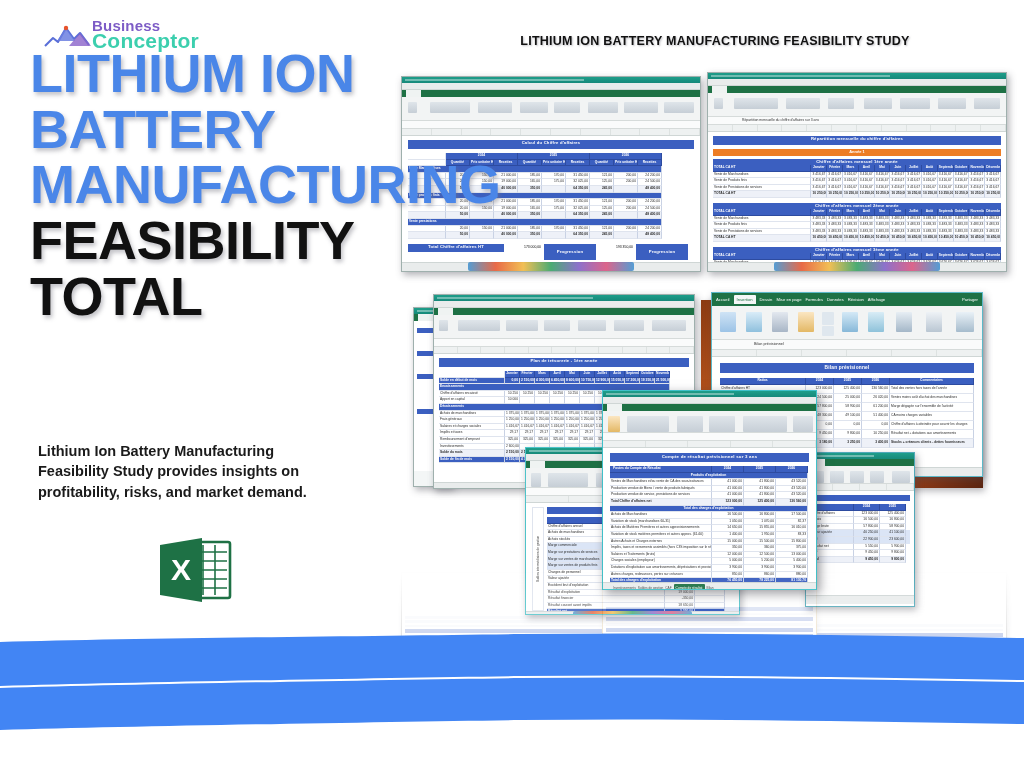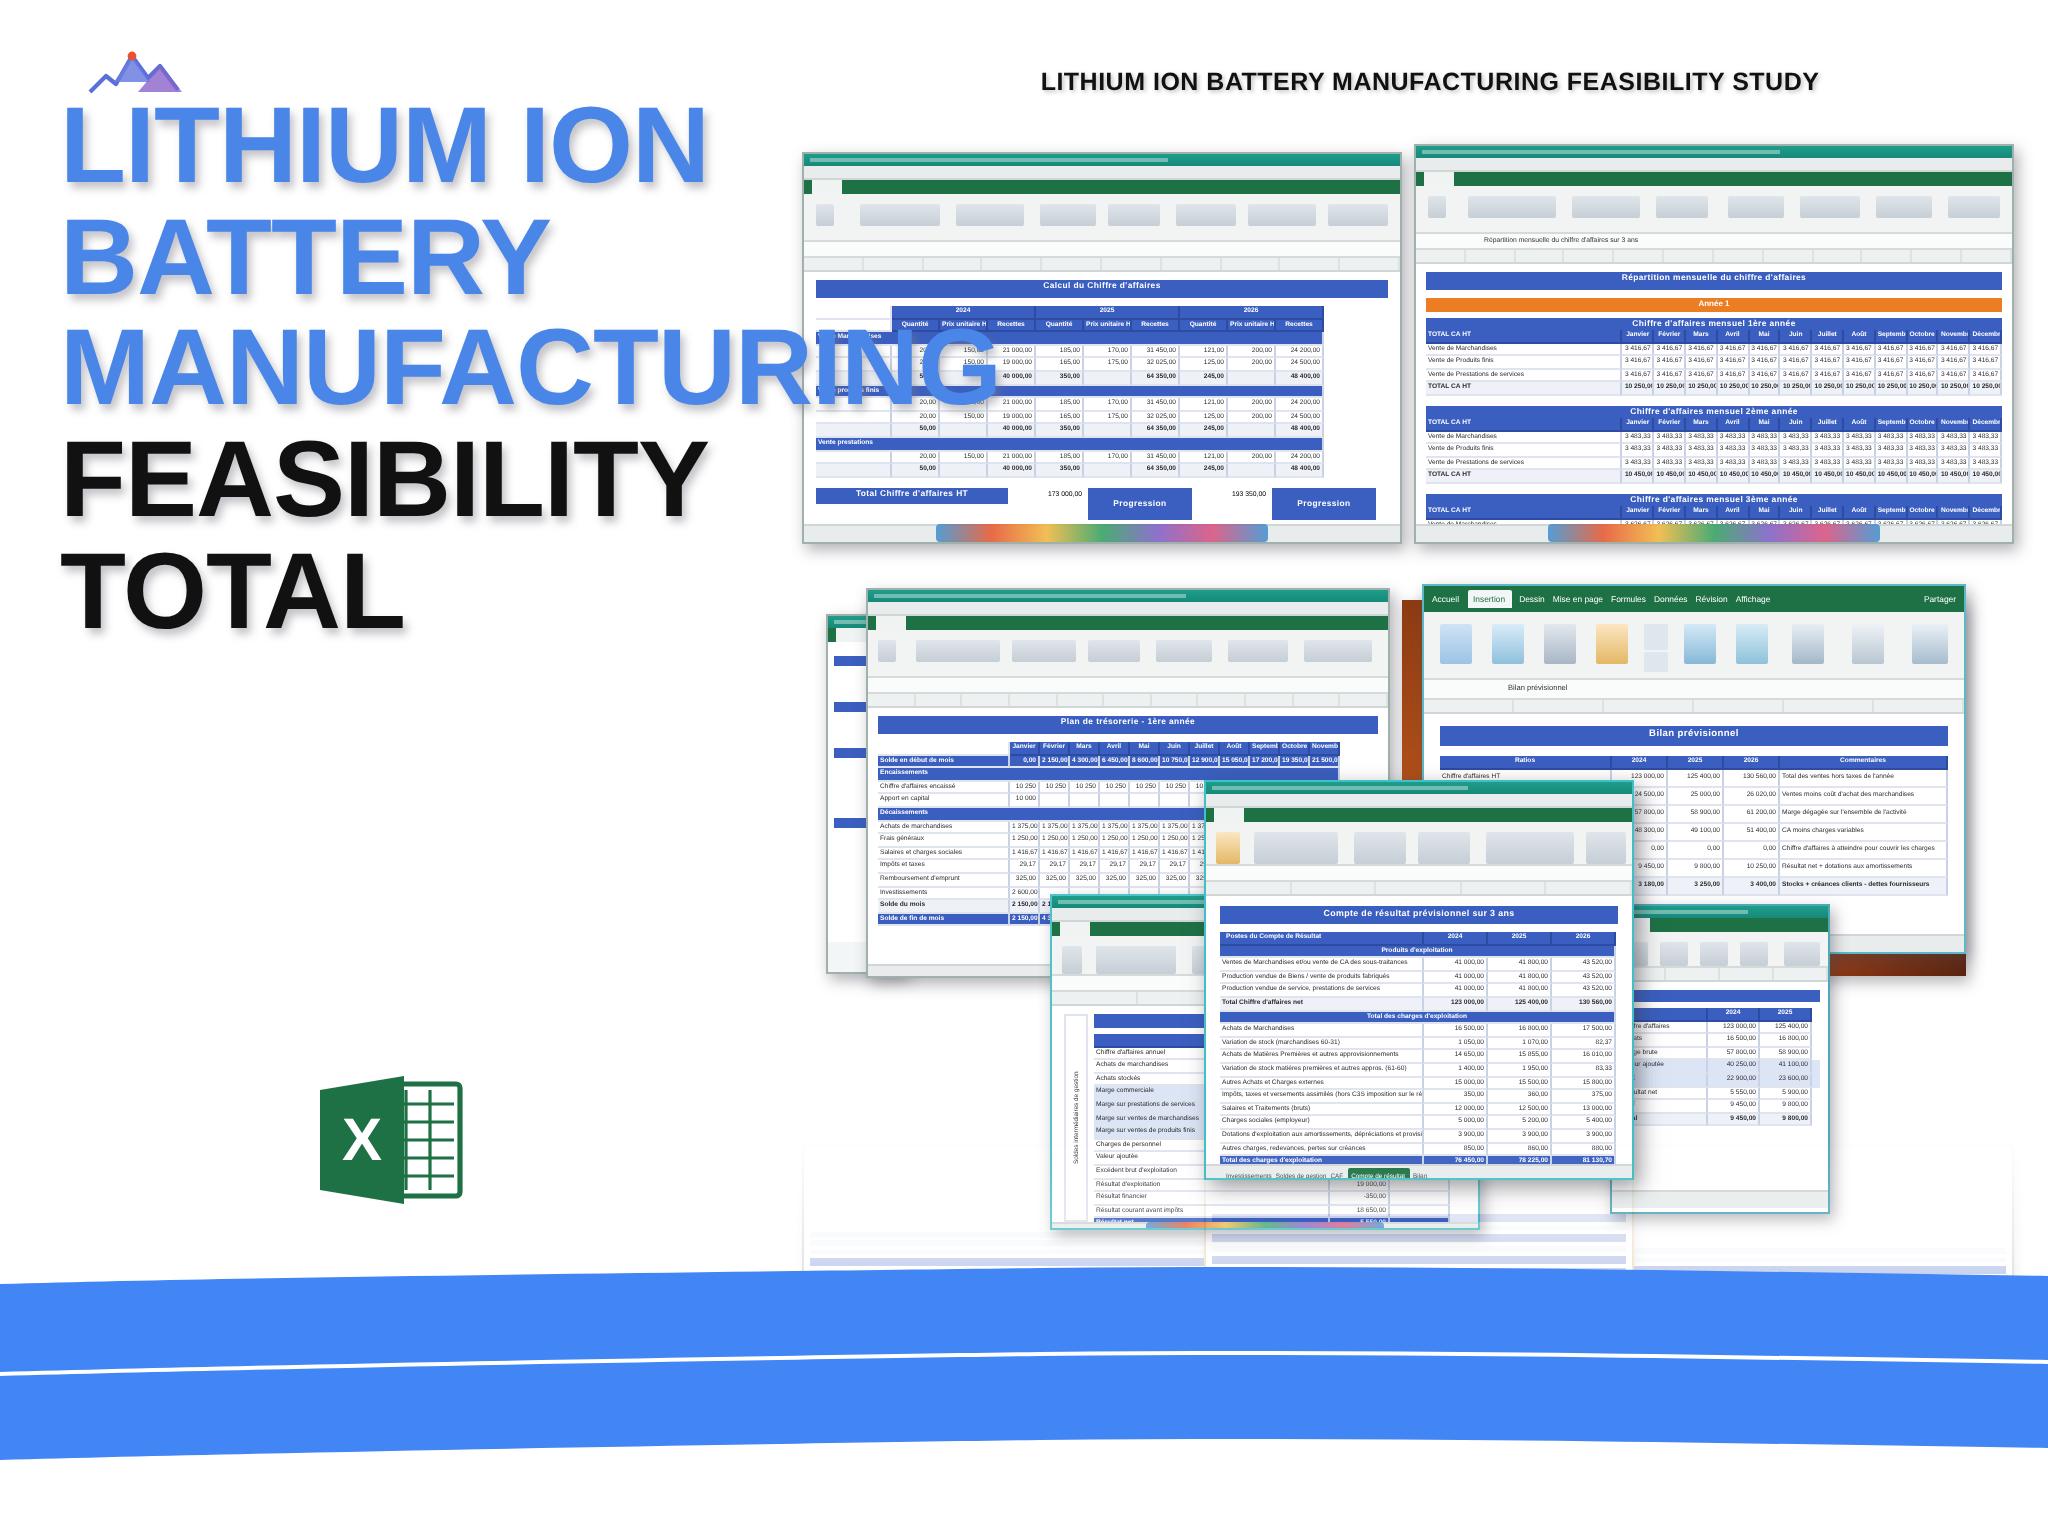--- a/index.html
+++ b/index.html
@@ -138,22 +138,27 @@
     <span class="t-black">FEASIBILITY TOTAL</span>
   </h1>
 
   <div id="logo">
     <svg class="logo-mark" viewBox="0 0 52 26">
       <polyline points="1,22 9,14 14,18 22,4 30,15 36,9 45,21" fill="none" stroke="#5a6fd8" stroke-width="2.1" stroke-linejoin="round"></polyline>
       <polygon points="22,4 31,17 13,17" fill="#6b7fe0" opacity=".85"></polygon>
       <polygon points="36,9 47,22 25,22" fill="#8a63c9" opacity=".8"></polygon>
       <circle cx="22" cy="4" r="2.2" fill="#e8532b"></circle>
     </svg>
+    <div class="logo-text">
+      <div class="logo-business">Business</div>
+      <div class="logo-conceptor">Conceptor</div>
+    </div>
   </div>
 
+  <p id="subtitle">Lithium Ion Battery Manufacturing Feasibility Study provides insights on profitability, risks, and market demand.</p>
 
   <svg id="excel-logo" viewBox="0 0 74 68">
     <rect x="30" y="6" width="42" height="56" rx="2" fill="#ffffff" stroke="#d8dad8" stroke-width="1.3"></rect>
     <g fill="none" stroke="#1e7145" stroke-width="1.6">
       <line x1="33" y1="16" x2="69" y2="16"></line>
         <line x1="33" y1="25" x2="69" y2="25"></line>
       <line x1="33" y1="34" x2="69" y2="34"></line>
         <line x1="33" y1="43" x2="69" y2="43"></line>
       <line x1="33" y1="52" x2="69" y2="52"></line>
       <line x1="45" y1="9" x2="45" y2="59"></line>

